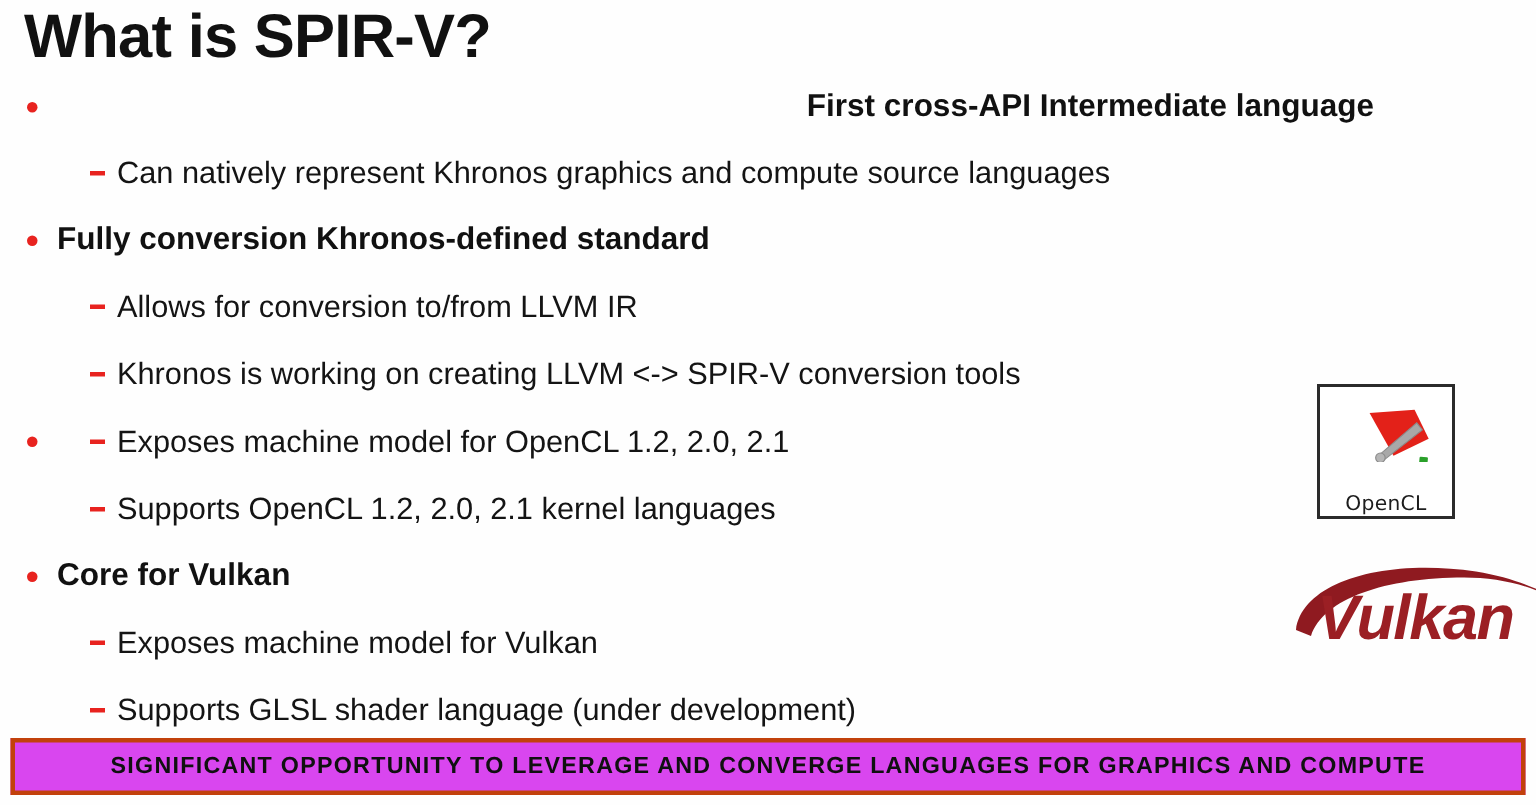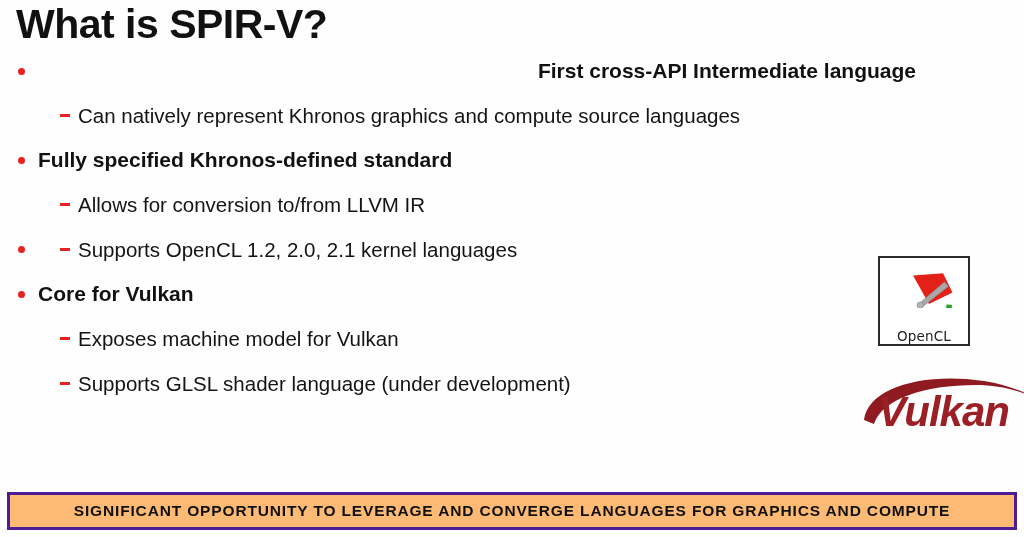--- a/index.html
+++ b/index.html
@@ -127,22 +127,22 @@
   }
 
   
   .footer-banner {
     position: absolute;
     left: 7px;
     top: 492px;
     width: 1010px;
     height: 38px;
     box-sizing: border-box;
-    border: 3px solid #4c1d95;
-    background: #fdba74;
+    border: 3px solid #c2410c;
+    background: #d946ef;
     display: flex;
     align-items: center;
     justify-content: center;
   }
   .footer-text {
     font-size: 15.5px;
     font-weight: bold;
     color: #101010;
     letter-spacing: 0.85px;
     white-space: nowrap;
@@ -162,29 +162,37 @@
       <span class="marker-dot"></span>
       <span>First cross-API Intermediate language</span>
     </div>
     <div class="bullet-l2">
       <span class="marker-dash"></span>
       <span>Can natively represent Khronos graphics and compute source languages</span>
     </div>
 
     <div class="bullet-l1">
       <span class="marker-dot"></span>
-      <span>Fully specified Khronos-defined standard</span>
+      <span>Fully conversion Khronos-defined standard</span>
     </div>
     <div class="bullet-l2">
       <span class="marker-dash"></span>
       <span>Allows for conversion to/from LLVM IR</span>
     </div>
-
-    <div class="bullet-l1">
-      <span class="marker-dot"></span>
+    <div class="bullet-l2">
+      <span class="marker-dash"></span>
+      <span>Khronos is working on creating LLVM &lt;-&gt; SPIR-V conversion tools</span>
+    </div>
+
+    <div class="bullet-l1">
+      <span class="marker-dot"></span>
+    </div>
+    <div class="bullet-l2">
+      <span class="marker-dash"></span>
+      <span>Exposes machine model for OpenCL 1.2, 2.0, 2.1</span>
     </div>
     <div class="bullet-l2">
       <span class="marker-dash"></span>
       <span>Supports OpenCL 1.2, 2.0, 2.1 kernel languages</span>
     </div>
 
     <div class="bullet-l1">
       <span class="marker-dot"></span>
       <span>Core for Vulkan</span>
     </div>

